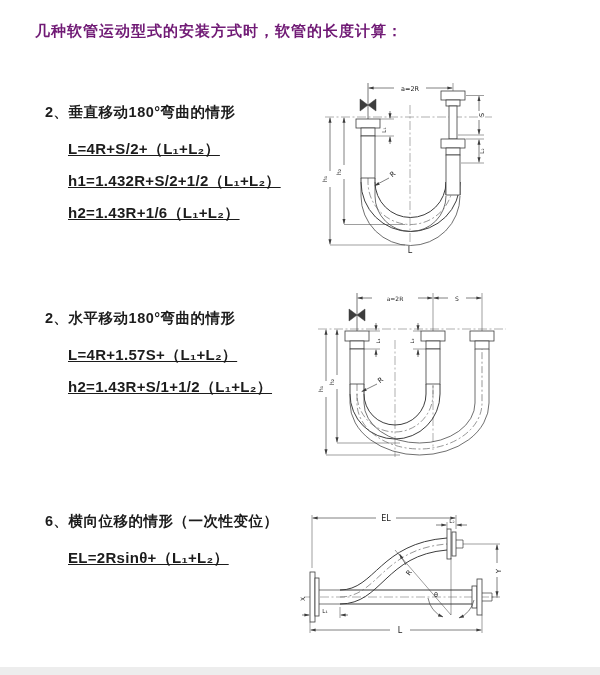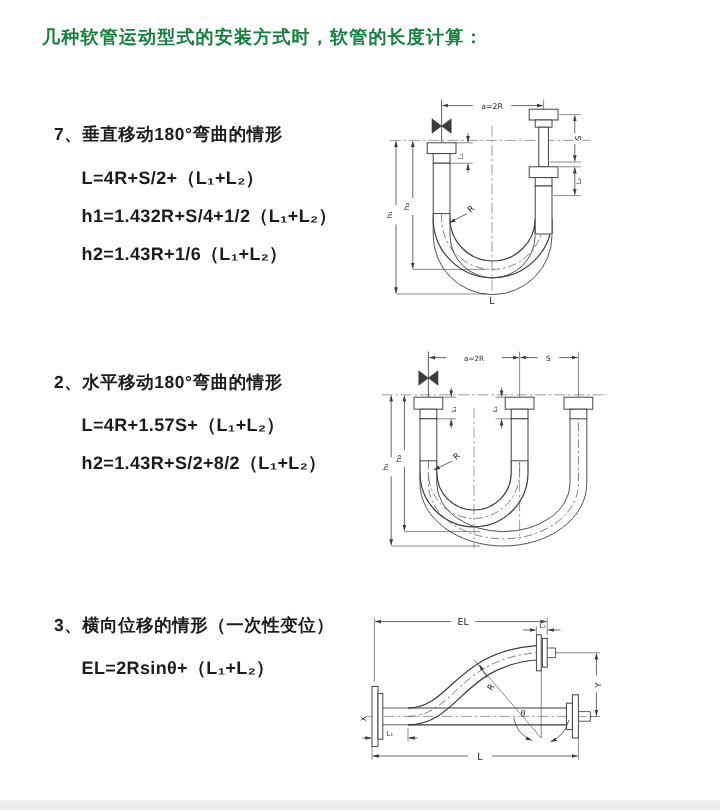--- a/index.html
+++ b/index.html
@@ -2,48 +2,48 @@
 <html><head>
 <meta charset="utf-8">
 <style>
   html,body{margin:0;padding:0;}
   body{
     width:600px;height:675px;background:#ffffff;position:relative;overflow:hidden;
     font-family:"Liberation Sans","DejaVu Sans",sans-serif;color:#1c1c1c;
   }
   .doc-title{
     position:absolute;left:35px;top:22px;font-size:15px;font-weight:bold;
-    letter-spacing:1px;color:#15803d;
+    letter-spacing:1px;color:#701a75;
   }
   .sec{position:absolute;left:45px;width:270px;}
   .sec-heading{font-size:14.5px;font-weight:bold;letter-spacing:.5px;margin:0 0 11px 0;}
-  .formula{font-size:15px;font-weight:600;letter-spacing:.3px;height:32px;line-height:32px;padding-left:23px;white-space:nowrap;}
+  .formula{font-size:15px;font-weight:600;letter-spacing:.3px;height:32px;line-height:32px;padding-left:23px;white-space:nowrap;text-decoration:underline;}
   .diag{position:absolute;}
   
   .ln{stroke:#3d3d3d;stroke-width:.7;fill:none;}
   .hose{stroke:#3d3d3d;stroke-width:1;fill:none;}
   .hose2{stroke:#4a4a4a;stroke-width:.8;fill:none;}
   .cl{stroke:#787878;stroke-width:.6;fill:none;stroke-dasharray:9 2.5 2 2.5;}
   .cld{stroke:#6a6a6a;stroke-width:.7;fill:none;stroke-dasharray:7 2.5 2 2.5;}
   .fit{fill:#ffffff;stroke:#3d3d3d;stroke-width:.8;}
   .dim{stroke:#3d3d3d;stroke-width:.65;fill:none;}
   .ext{stroke:#3d3d3d;stroke-width:.5;fill:none;}
   .lbl{fill:#222222;font-family:"DejaVu Sans",sans-serif;}
   .valve{fill:#3d3d3d;stroke:#3d3d3d;stroke-width:.5;}
   .page-edge{position:absolute;left:0;bottom:0;width:600px;height:8px;background:#ededed;}
 </style>
 </head>
 <body>
 
 <div class="doc-title">几种软管运动型式的安装方式时，软管的长度计算：</div>
 
 <div class="sec" style="top:103px">
-  <div class="sec-heading">7、垂直移动180°弯曲的情形</div>
+  <div class="sec-heading">2、垂直移动180°弯曲的情形</div>
   <div class="formula">L=4R+S/2+（L₁+L₂）</div>
-  <div class="formula">h1=1.432R+S/4+1/2（L₁+L₂）</div>
+  <div class="formula">h1=1.432R+S/2+1/2（L₁+L₂）</div>
   <div class="formula">h2=1.43R+1/6（L₁+L₂）</div>
 </div>
 
 <svg class="diag" style="left:310px;top:75px" width="250" height="180" viewBox="0 0 250 180">
   <defs>
     <marker id="arr1" viewBox="0 0 10 10" refX="9.5" refY="5" markerWidth="8" markerHeight="8" orient="auto">
       <path d="M0,2 L10,5 L0,8 z" fill="#3d3d3d"></path>
     </marker>
     <pattern id="braid1" width="4" height="4" patternUnits="userSpaceOnUse">
       <path d="M0,0 L4,4 M4,0 L0,4" stroke="#6b6b6b" stroke-width=".5"></path>
@@ -136,21 +136,21 @@
     <line class="dim" x1="79" y1="103" x2="64.7" y2="110.6" marker-end="url(#arr1)"></line>
     <text class="lbl" font-size="7" x="84" y="101" transform="rotate(-40 84 101)" text-anchor="middle">R</text>
   </g>
 
   <text class="lbl" font-size="8" x="100" y="178" text-anchor="middle">L</text>
 </svg>
 
 <div class="sec" style="top:309px">
   <div class="sec-heading">2、水平移动180°弯曲的情形</div>
   <div class="formula">L=4R+1.57S+（L₁+L₂）</div>
-  <div class="formula">h2=1.43R+S/2+8/2（L₁+L₂）</div>
+  <div class="formula">h2=1.43R+S/1+1/2（L₁+L₂）</div>
 </div>
 
 <svg class="diag" style="left:310px;top:285px" width="250" height="180" viewBox="0 0 250 180">
   <defs>
     <marker id="arr2" viewBox="0 0 10 10" refX="9.5" refY="5" markerWidth="8" markerHeight="8" orient="auto">
       <path d="M0,2 L10,5 L0,8 z" fill="#3d3d3d"></path>
     </marker>
     <pattern id="braid2" width="4" height="4" patternUnits="userSpaceOnUse">
       <path d="M0,0 L4,4 M4,0 L0,4" stroke="#6b6b6b" stroke-width=".5"></path>
     </pattern>
@@ -236,21 +236,21 @@
     <text class="lbl" font-size="6" x="24" y="97" transform="rotate(-90 24 97)" text-anchor="middle">h₂</text>
   </g>
 
   <g>
     <line class="dim" x1="67" y1="99" x2="51.7" y2="106.6" marker-end="url(#arr2)"></line>
     <text class="lbl" font-size="7" x="72" y="97" transform="rotate(-38 72 97)" text-anchor="middle">R</text>
   </g>
 </svg>
 
 <div class="sec" style="top:512px">
-  <div class="sec-heading">3、横向位移的情形（一次性变位）</div>
+  <div class="sec-heading">6、横向位移的情形（一次性变位）</div>
   <div class="formula">EL=2Rsinθ+（L₁+L₂）</div>
 </div>
 
 <svg class="diag" style="left:300px;top:505px" width="215" height="140" viewBox="0 0 215 140">
   <defs>
     <marker id="arr3" viewBox="0 0 10 10" refX="9.5" refY="5" markerWidth="8" markerHeight="8" orient="auto">
       <path d="M0,2 L10,5 L0,8 z" fill="#3d3d3d"></path>
     </marker>
   </defs>
 

